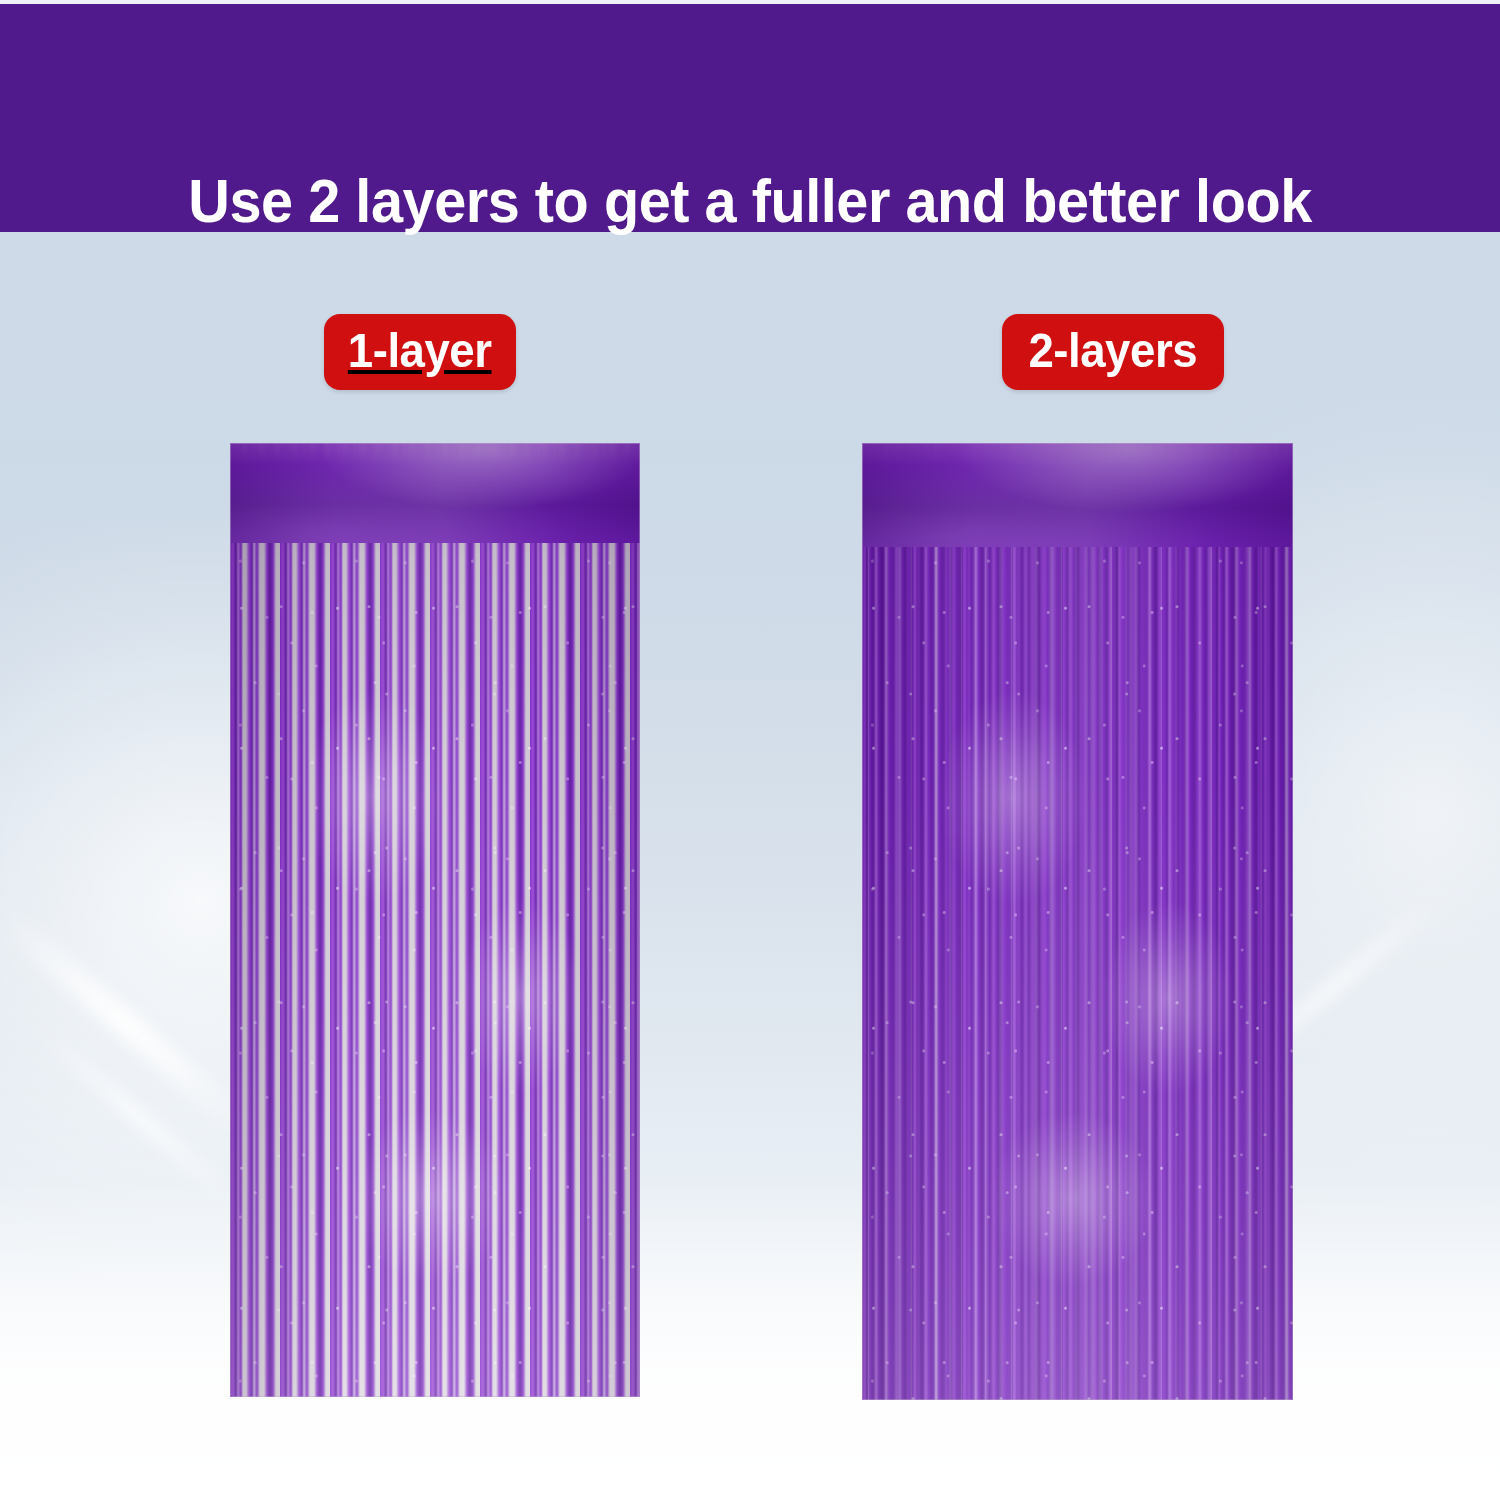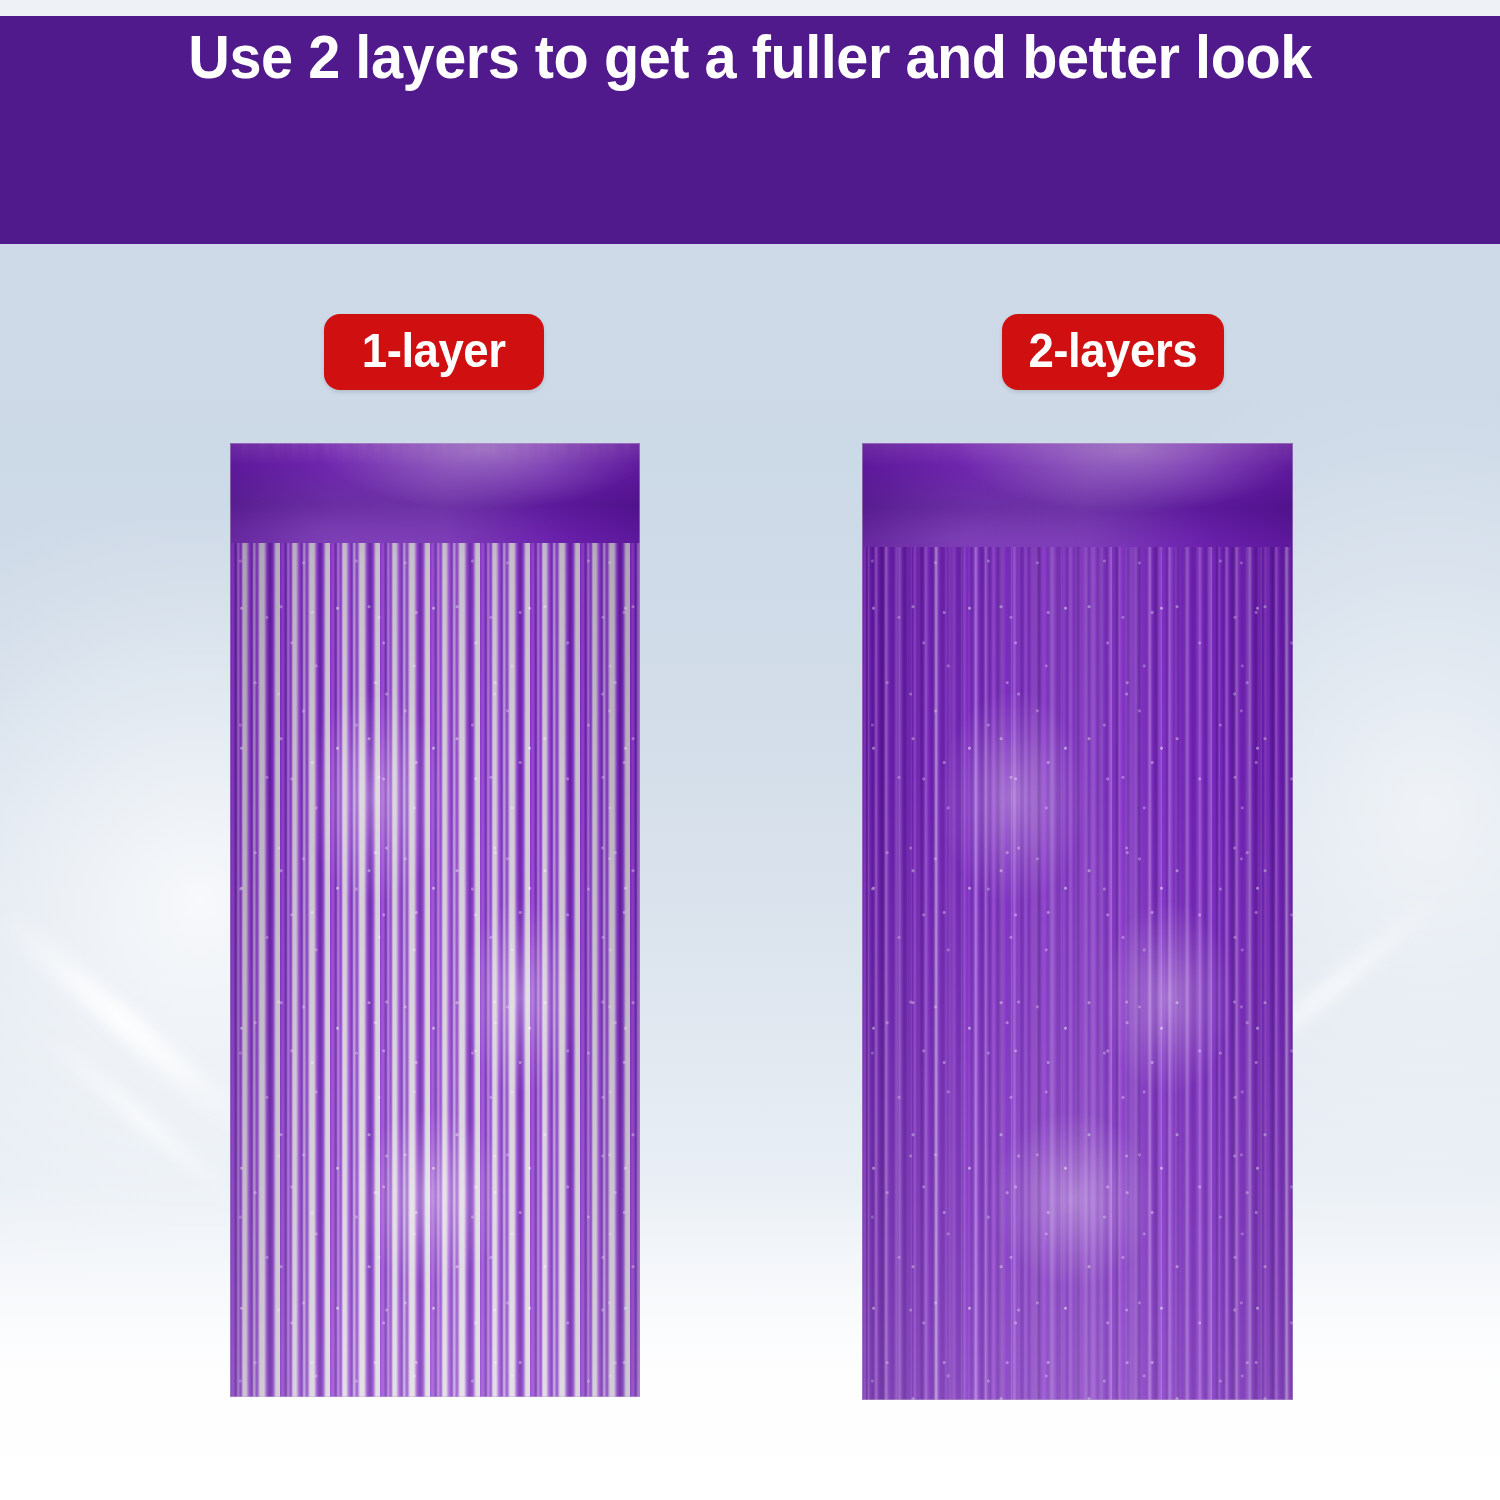--- a/index.html
+++ b/index.html
@@ -69,25 +69,25 @@
   .bg-bottomfade {
     position: absolute;
     left: 0; top: 1180px; width: 1500px; height: 320px;
     background: linear-gradient(to bottom, rgba(255,255,255,0) 0%, rgba(255,255,255,0.85) 60%, rgba(255,255,255,0.97) 100%);
     pointer-events: none;
   }
 
   
   .banner {
     position: absolute;
-    left: 0; top: 16px;
+    left: 0; top: 4px;
     width: 1500px; height: 228px;
     background: #511a8c;
     display: flex;
-    align-items: flex-start;
+    align-items: flex-end;
     justify-content: center;
   }
   .banner-title {
     color: #ffffff;
     font-size: 62px;
     font-weight: bold;
     letter-spacing: -0.5px;
     transform: scaleX(0.93);
     transform-origin: center;
     white-space: nowrap;
@@ -108,21 +108,21 @@
   .badge-label {
     color: #ffffff;
     font-size: 48px;
     font-weight: bold;
     letter-spacing: -0.5px;
     transform: scaleX(0.95);
     white-space: nowrap;
     line-height: 1;
     margin-top: -2px;
   }
-  #badge-1 { left: 324px; top: 314px; width: 220px; height: 76px; }
+  #badge-1 { left: 324px; top: 314px; width: 192px; height: 76px; text-decoration: underline; }
   #badge-2 { left: 962px; top: 314px; width: 222px; height: 76px; margin-left: 40px; }
 
   
   .curtain {
     position: absolute;
     overflow: hidden;
     background: #7b28c8;
   }
   #curtain-1 { left: 230px; top: 443px; width: 410px; height: 954px; }
   #curtain-2 { left: 862px; top: 443px; width: 431px; height: 957px; }

